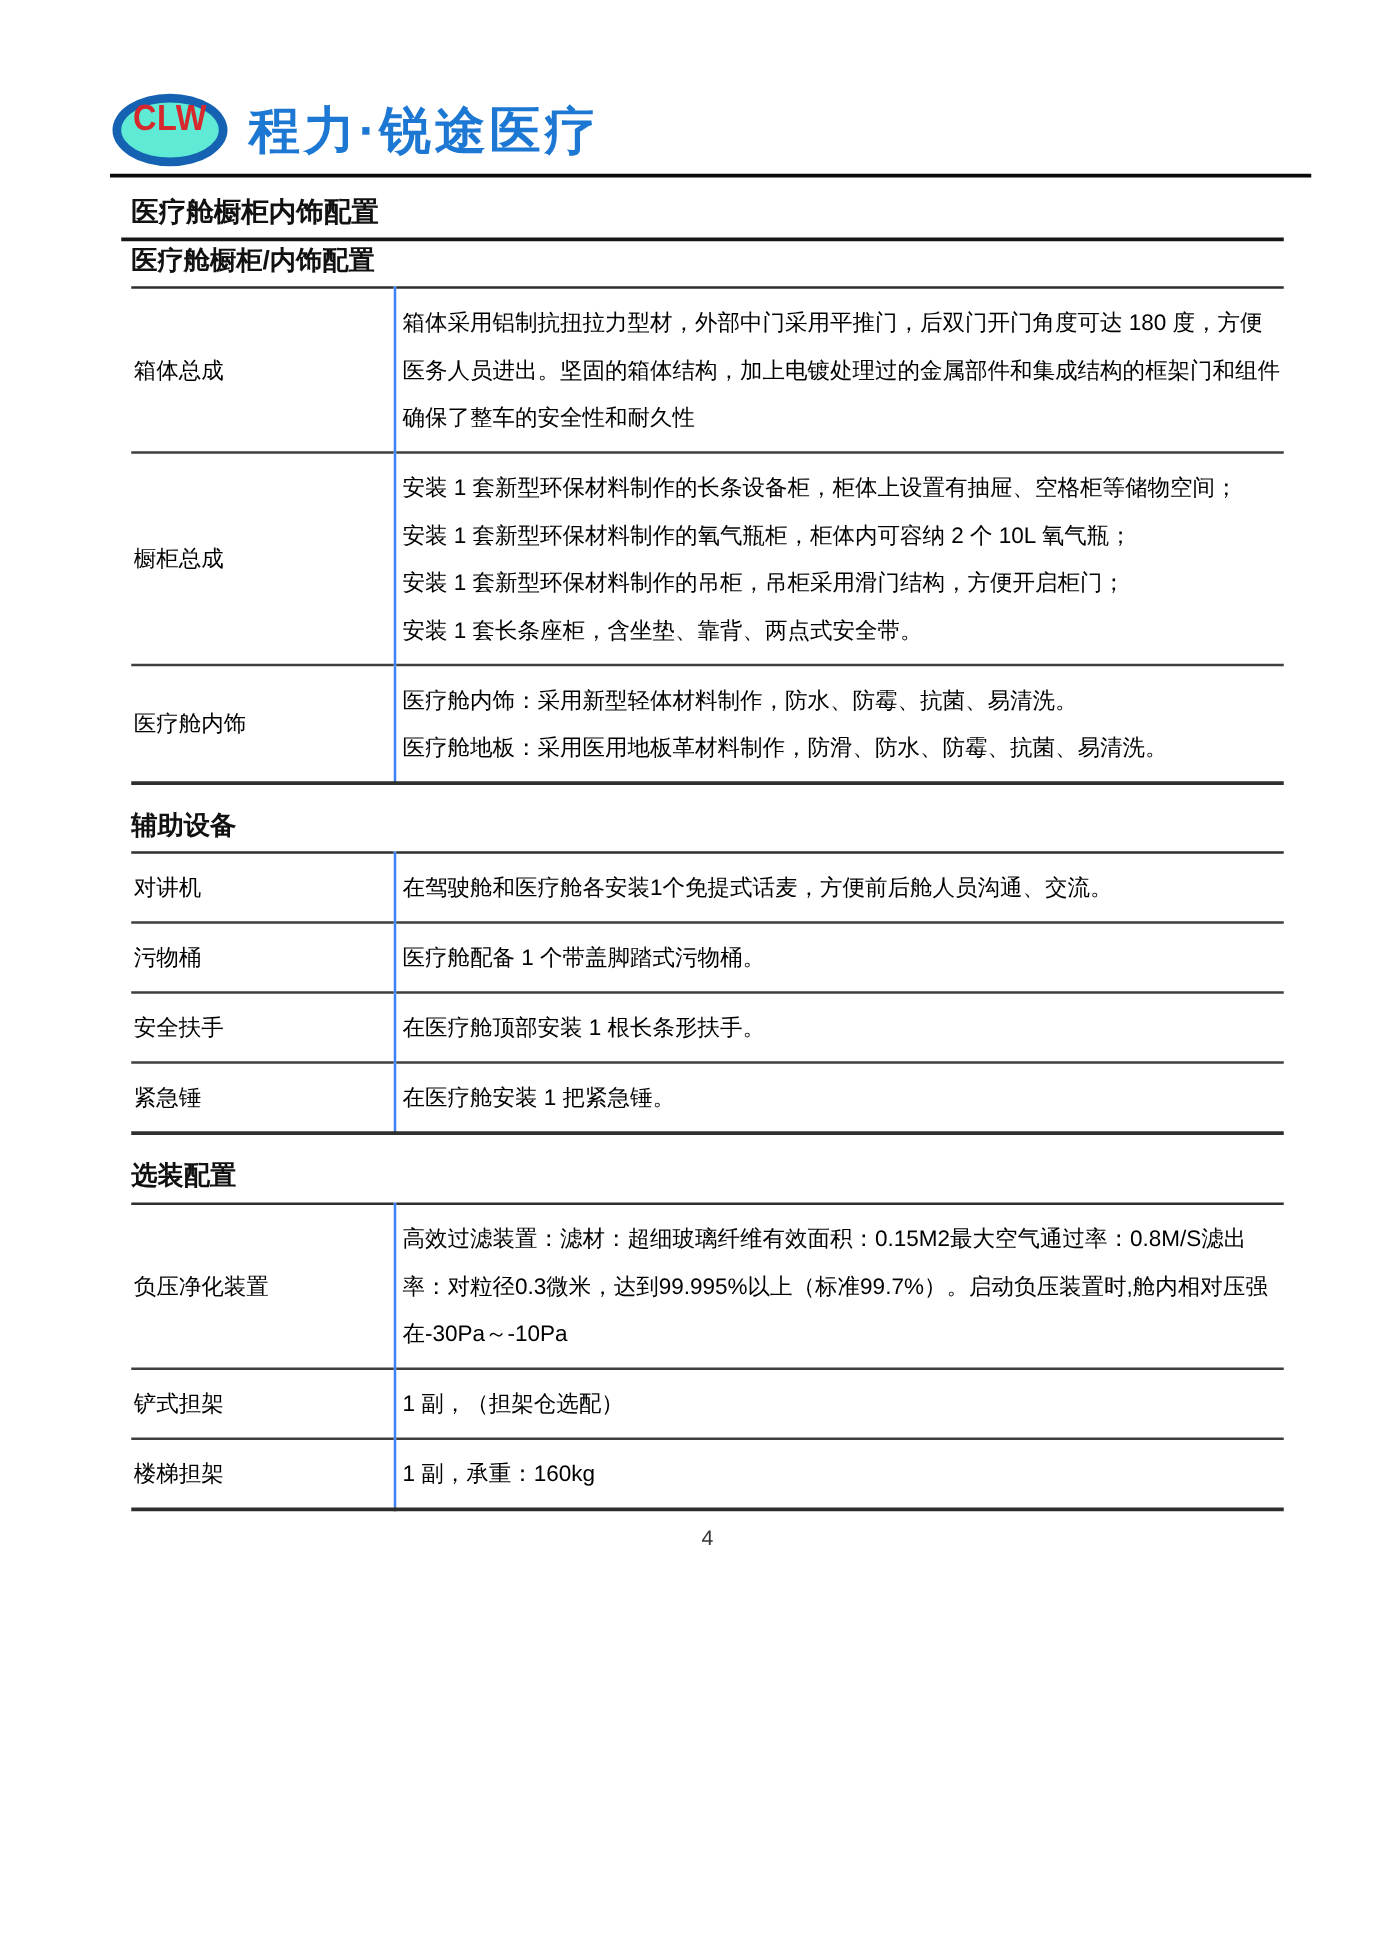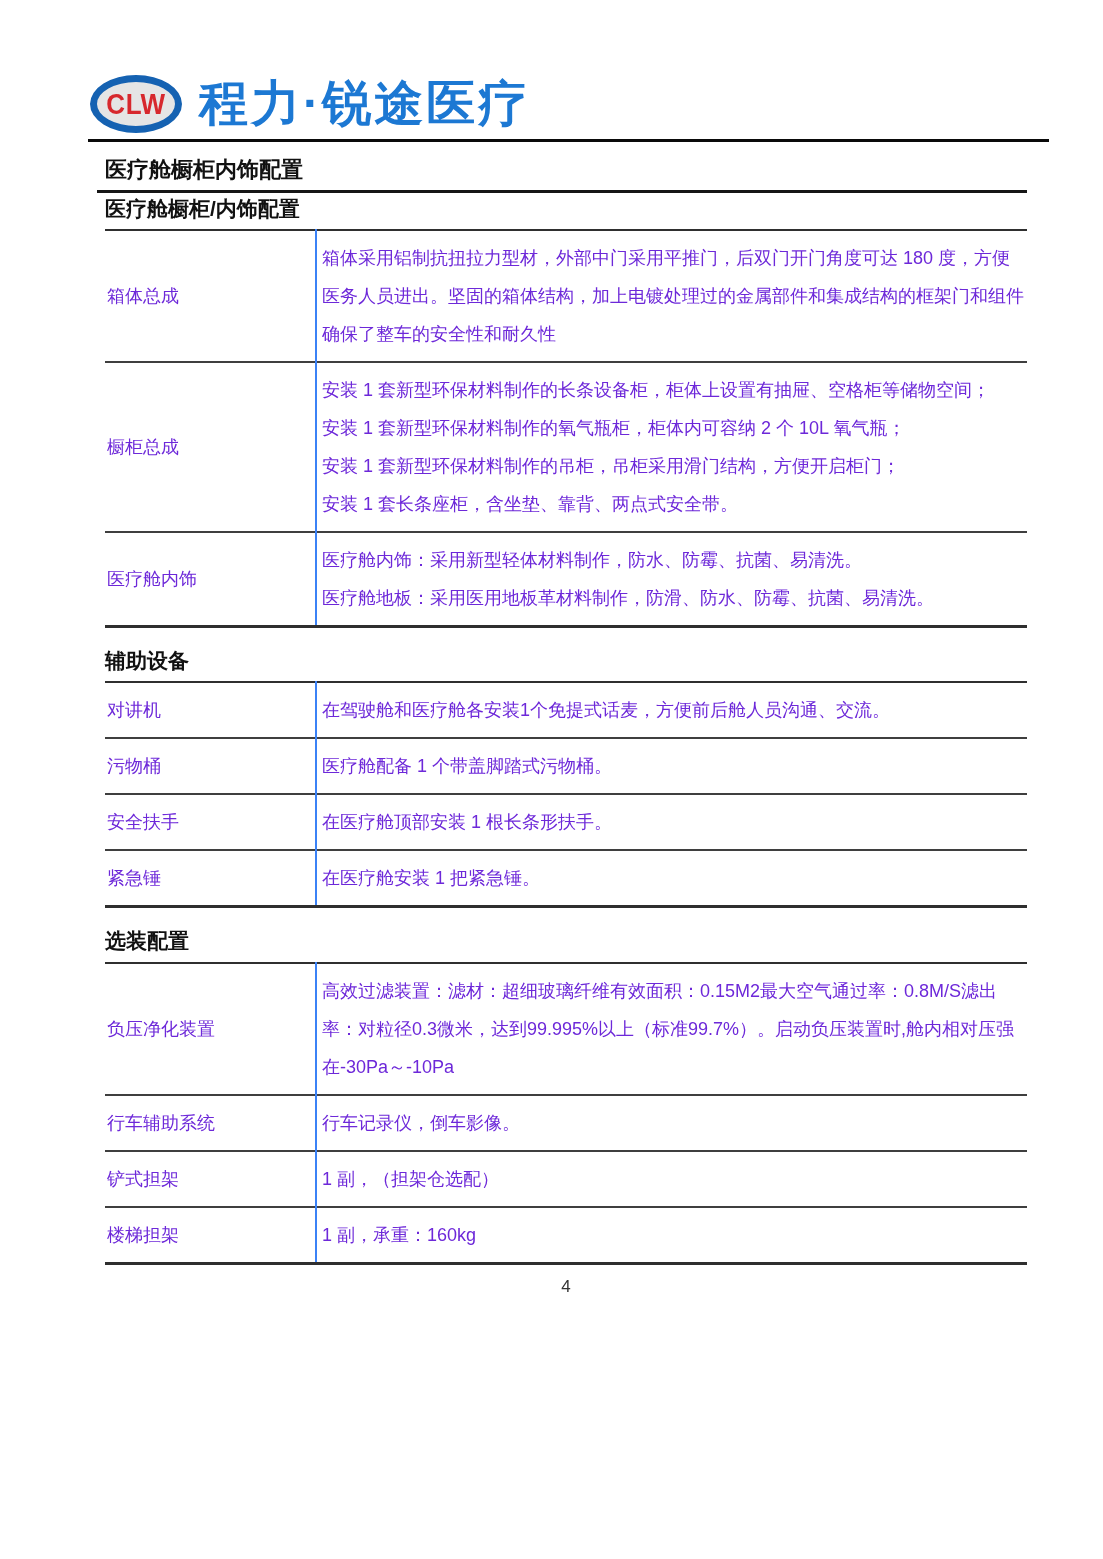--- a/index.html
+++ b/index.html
@@ -5,44 +5,44 @@
   html,body { margin:0; padding:0; background:#ffffff; }
   .page {
     position:relative; width:1103px; height:1559px; overflow:hidden;
     background:#ffffff; color:#222222;
     font-family:"Liberation Sans","DejaVu Sans",sans-serif;
   }
   
   .letterhead { display:flex; align-items:center; padding:74px 0 0 90px; height:60px; }
   .logo-badge {
     flex:none; width:78px; height:44px; border:7px solid #404040; border-radius:50%;
-    display:flex; align-items:center; justify-content:center; background:#e5e5e5;
+    display:flex; justify-content:center; background:#5eead4;
   }
   .logo-text {
     color:#d7282d; font-size:26px; font-weight:700; letter-spacing:0.5px;
     transform:scaleY(1.12); line-height:1;
   }
-  .brand { margin-left:17px; font-size:49px; font-weight:700; color:#1c78d3; letter-spacing:3px; white-space:nowrap; }
+  .brand { margin-left:17px; font-size:41px; font-weight:700; color:#1c78d3; letter-spacing:3px; white-space:nowrap; }
   .header-rule { margin:5px 0 0 88px; width:961px; height:3px; background:#0a0a0a; }
   
   .content { padding:0 76px 0 105px; }
   .page-title {
     margin:15px 0 0 -8px; padding:0 0 7px 8px;
     font-size:22px; font-weight:700; color:#111111; line-height:1.18;
     border-bottom:3px solid #161616;
   }
   .section-heading { margin:20px 0 8px 0; font-size:21px; font-weight:700; color:#111111; line-height:1.2; }
   .config-section:first-child .section-heading { margin-top:3px; }
   table.config-table {
     width:100%; border-collapse:collapse; table-layout:fixed;
     border-top:2px solid #2f2f2f; border-bottom:3px solid #2f2f2f;
   }
   tr.table-row { border-bottom:2px solid #3f3f3f; }
   tr.table-row:last-child { border-bottom:none; }
-  td { font-size:18px; line-height:38px; vertical-align:middle; color:#6d28d9; }
+  td { font-size:18px; line-height:38px; vertical-align:middle; color:#000000; }
   td.row-label { width:202px; border-right:2px solid #3b82f6; padding:8px 6px 8px 2px; }
   td.row-value { padding:8px 2px 8px 5px; }
   td.row-value .line { display:block; }
   
   .page-footer { margin-top:12px; text-align:center; }
   .page-number { font-size:17px; color:#333333; }
 </style>
 </head>
 <body>
 
@@ -124,26 +124,20 @@
           <h2 class="section-heading">选装配置</h2>
           <table class="config-table">
             <tbody>
               <tr class="table-row">
                 <td class="row-label">负压净化装置</td>
                 <td class="row-value">
                   <div class="line">高效过滤装置：滤材：超细玻璃纤维有效面积：0.15M2最大空气通过率：0.8M/S滤出率：对粒径0.3微米，达到99.995%以上（标准99.7%）。启动负压装置时,舱内相对压强在-30Pa～-10Pa</div>
                 </td>
               </tr>
               <tr class="table-row">
-                <td class="row-label">行车辅助系统</td>
-                <td class="row-value">
-                  <div class="line">行车记录仪，倒车影像。</div>
-                </td>
-              </tr>
-              <tr class="table-row">
                 <td class="row-label">铲式担架</td>
                 <td class="row-value">
                   <div class="line">1 副，（担架仓选配）</div>
                 </td>
               </tr>
               <tr class="table-row">
                 <td class="row-label">楼梯担架</td>
                 <td class="row-value">
                   <div class="line">1 副，承重：160kg</div>
                 </td>

